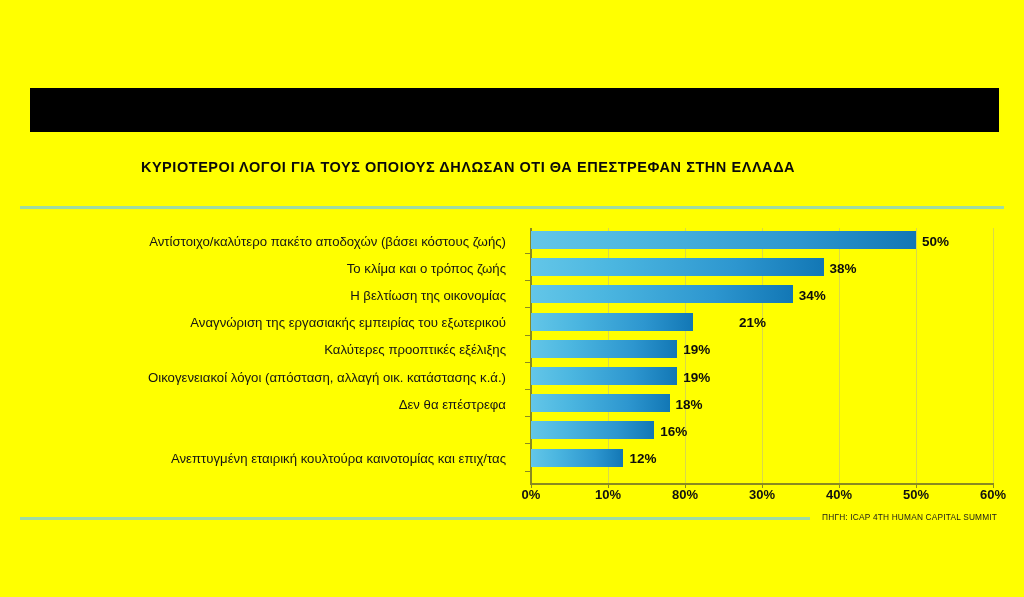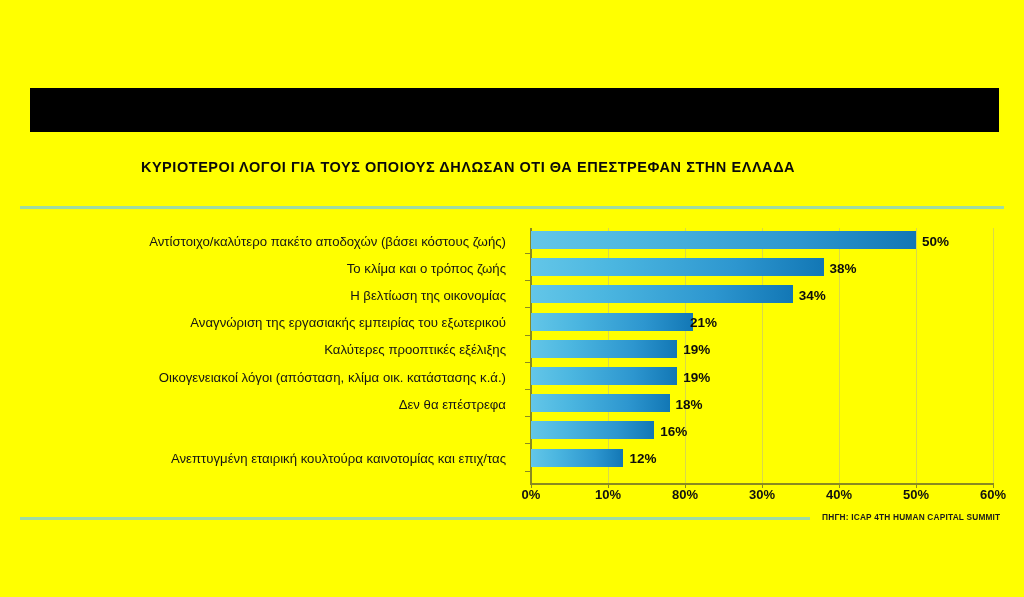--- a/index.html
+++ b/index.html
@@ -143,21 +143,21 @@
     white-space: nowrap;
     line-height: 1;
   }
 
   
   .source {
     position: absolute;
     left: 822px;
     top: 512px;
     font-size: 8.3px;
-    font-weight: bold;
+    font-weight: normal;
     letter-spacing: 0.2px;
     color: #1b1b1b;
     white-space: nowrap;
   }
 </style>
 </head>
 <body>
 
 <div class="header-band">
   <span></span>
@@ -199,27 +199,27 @@
     <div class="row-label" style="top: 261.7px;">Το κλίμα και ο τρόπος ζωής</div>
     <div class="bar" style="top: 258.2px; width: 292.6px;"></div>
     <div class="bar-value" style="left: 829.6px; top: 261.7px;">38%</div>
     <div class="ytick" style="top: 307px;"></div>
     <div class="row-label" style="top: 288.9px;">Η βελτίωση της οικονομίας</div>
     <div class="bar" style="top: 285.4px; width: 261.8px;"></div>
     <div class="bar-value" style="left: 798.8px; top: 288.9px;">34%</div>
     <div class="ytick" style="top: 335px;"></div>
     <div class="row-label" style="top: 316.1px;">Αναγνώριση της εργασιακής εμπειρίας του εξωτερικού</div>
     <div class="bar" style="top: 312.6px; width: 161.7px;"></div>
-    <div class="bar-value" style="left: 690px; top: 316.1px;">21%</div>
+    <div class="bar-value" style="left: 739px; top: 316.1px;">21%</div>
     <div class="ytick" style="top: 362px;"></div>
     <div class="row-label" style="top: 343.3px;">Καλύτερες προοπτικές εξέλιξης</div>
     <div class="bar" style="top: 339.8px; width: 146.3px;"></div>
     <div class="bar-value" style="left: 683.3px; top: 343.3px;">19%</div>
     <div class="ytick" style="top: 389px;"></div>
-    <div class="row-label" style="top: 370.5px;">Οικογενειακοί λόγοι (απόσταση, κλίμα οικ. κατάστασης κ.ά.)</div>
+    <div class="row-label" style="top: 370.5px;">Οικογενειακοί λόγοι (απόσταση, αλλαγή οικ. κατάστασης κ.ά.)</div>
     <div class="bar" style="top: 367px; width: 146.3px;"></div>
     <div class="bar-value" style="left: 683.3px; top: 370.5px;">19%</div>
     <div class="ytick" style="top: 416px;"></div>
     <div class="row-label" style="top: 397.7px;">Δεν θα επέστρεφα</div>
     <div class="bar" style="top: 394.2px; width: 138.6px;"></div>
     <div class="bar-value" style="left: 675.6px; top: 397.7px;">18%</div>
     <div class="ytick" style="top: 443px;"></div>
     <div class="bar" style="top: 421.4px; width: 123.2px;"></div>
     <div class="bar-value" style="left: 660.2px; top: 424.9px;">16%</div>
     <div class="ytick" style="top: 471px;"></div>

